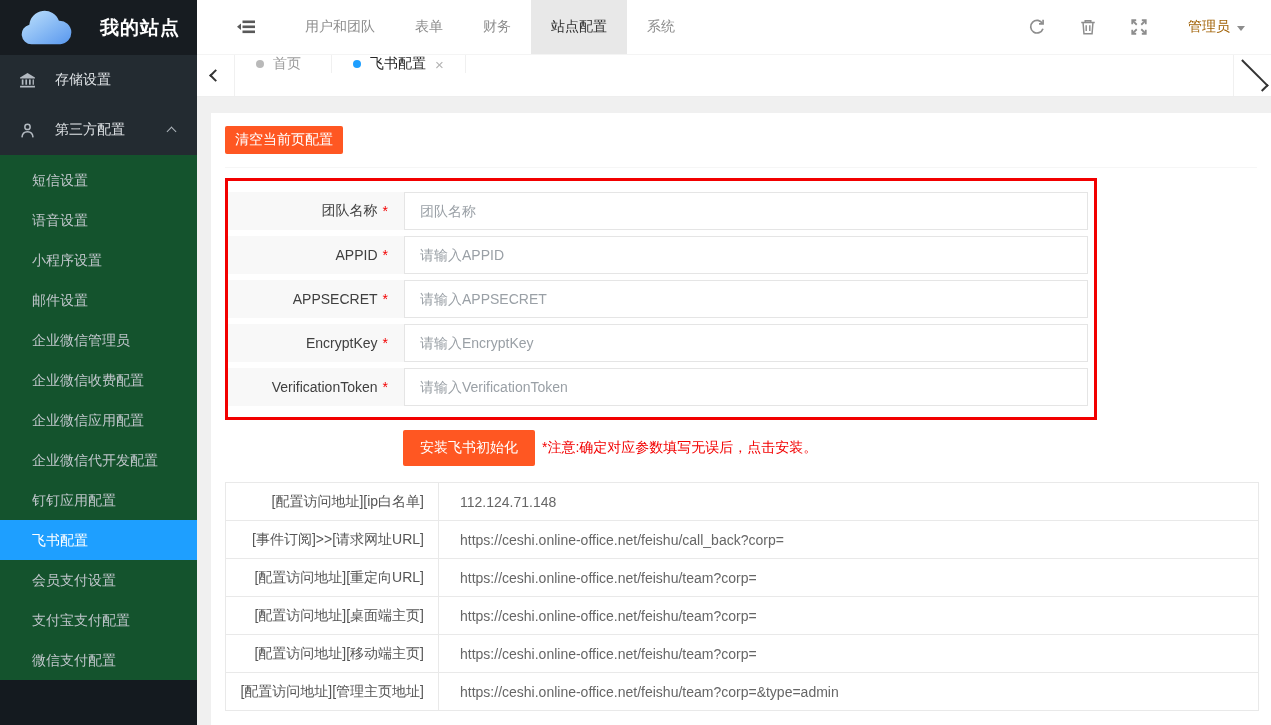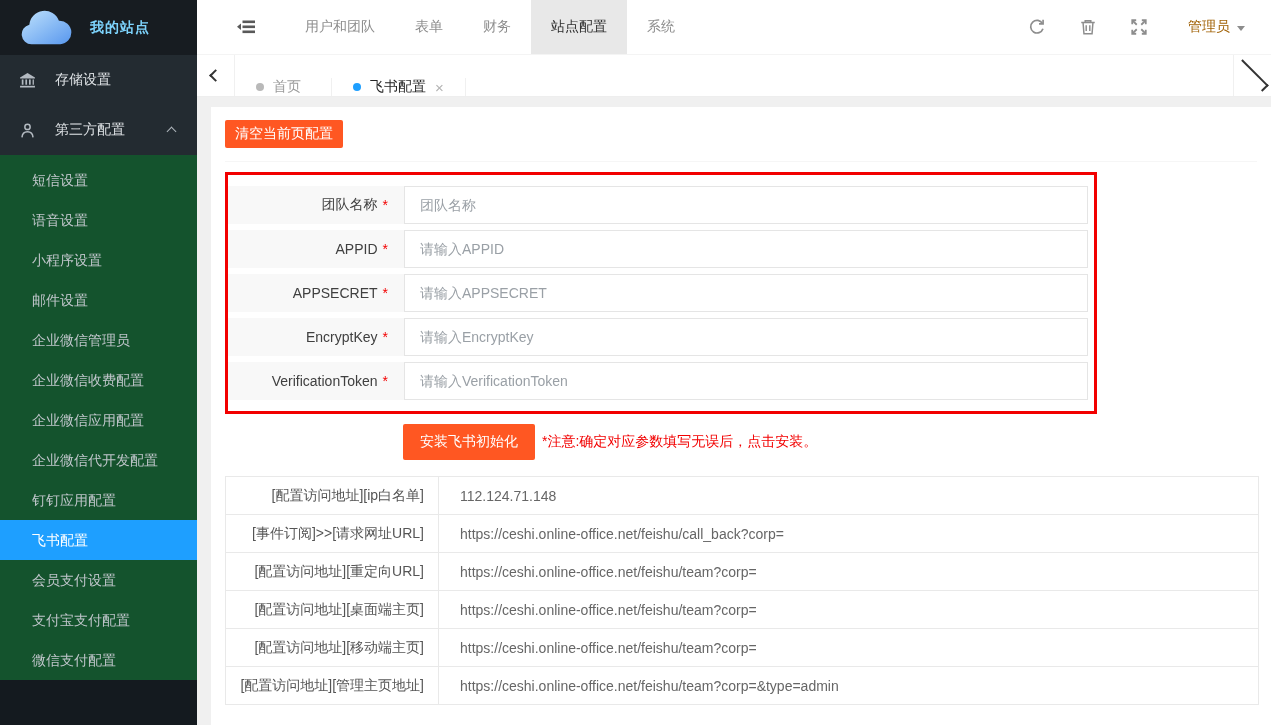--- a/index.html
+++ b/index.html
@@ -3,21 +3,21 @@
 <meta charset="utf-8">
 <style>
   * { margin:0; padding:0; box-sizing:border-box; }
   html,body { width:1271px; height:725px; overflow:hidden; }
   body { font-family:"Liberation Sans","DejaVu Sans",sans-serif; font-size:14px; color:#333; background:#f0f0f0; }
   .app { display:flex; width:1271px; height:725px; }
 
   
   .sidebar { width:197px; height:100%; background:#141a1f; flex:none; display:flex; flex-direction:column; }
   .logo { height:55px; background:#171c21; display:flex; align-items:center; padding-left:16px; flex:none; }
-  .logo-title { color:#7dd3fc; font-weight:bold; font-size:14px; margin-left:16px; letter-spacing:1px; }
+  .logo-title { color:#ffffff; font-weight:bold; font-size:19px; margin-left:26px; letter-spacing:1px; }
   .menu-top { background:#232b31; }
   .menu-item-l1 { height:50px; display:flex; align-items:center; padding-left:19px; color:#dfe3e6; cursor:pointer;gap:12px; }
   .menu-item-l1 .mi-icon { width:17px; height:17px; display:inline-flex; }
   .menu-item-l1 .mi-label { margin-left:7px; }
   .chevron-up { width:7px; height:7px; border-left:1px solid #aeb5bb; border-top:1px solid #aeb5bb; transform:rotate(45deg); margin-left:auto; margin-right:22px; margin-top:3px; }
   .submenu { background:#14532d; padding:5px 0 0 0; }
   .submenu-item { height:40px; line-height:40px; padding-left:32px; color:#c0c6cb; cursor:pointer; white-space:nowrap; }
   .submenu-item.active { background:#1e9fff; color:#fff; }
 
   
@@ -39,21 +39,21 @@
   .tab-nav-btn.next { margin-left:auto; border-left:1px solid #f0f0f0; }
   .chev { width:9px; height:9px; border-left:2px solid #333; border-bottom:2px solid #333; }
   .chev.left  { transform:rotate(45deg); }
   .chev.right { transform:rotate(225deg); }
   .tab { display:flex; align-items:center; padding:0 21px; border-right:1px solid #f0f0f0; color:#9b9b9b; cursor:pointer; white-space:nowrap; }
   .tab .dot { width:8px; height:8px; border-radius:50%; background:#b9b9b9; margin-right:9px; flex:none; }
   .tab.active { color:#262626; }
   .tab.active .dot { background:#1e9fff; }
   .tab .tab-close { color:#b3b3b3; font-size:15px; margin-left:9px; }
 
-  .content { flex:1; background:#f0f0f0; padding:10px 0 0 14px; overflow:hidden; }
+  .content { flex:1; background:#f0f0f0; padding:16px 0 0 14px; overflow:hidden; }
   .card { background:#fff; width:100%; height:100%; padding:13px 14px; overflow:hidden; }
 
   .btn-orange { background:#ff5722; color:#fff; border:none; border-radius:2px; font-size:14px; font-family:inherit; cursor:pointer; }
   .clear-btn { height:28px; padding:0 10px; }
   .divider { border-bottom:1px solid #f6f6f6; margin-top:13px; }
 
   .form-box { border:3px solid #f20000; width:872px; margin-top:10px; padding:5px 0; }
   .field-row { display:flex; height:38px; margin:6px 0; }
   .field-label { width:176px; flex:none; background:#f8f8f8; display:flex; align-items:center; justify-content:flex-end; padding-right:16px; color:#404040; }
   .req { color:#f20000; margin-left:5px; }
@@ -236,21 +236,21 @@
           <span class="caret-down"></span>
         </span>
       </div>
     </header>
 
     <div class="tabbar">
       <span class="tab-nav-btn prev">
         <span class="chev left"></span>
       </span>
 
-      <div style="display:flex;align-items:flex-end;">
+      <div style="display:flex;align-items:flex-start;">
 
           <div class="tab">
             <span class="dot"></span>
             <span>首页</span>
             <span class="tab-close"></span>
           </div>
 
           <div class="tab active">
             <span class="dot"></span>
             <span>飞书配置</span>

